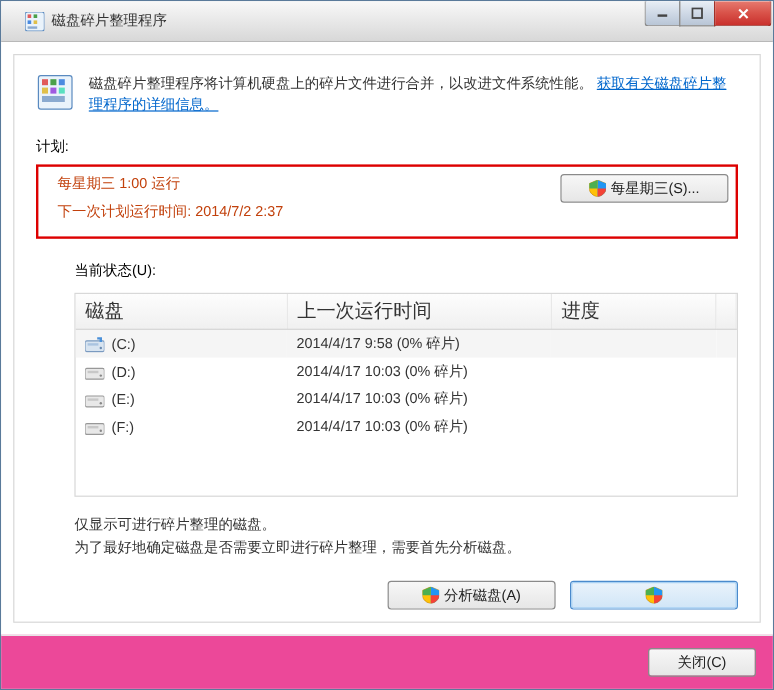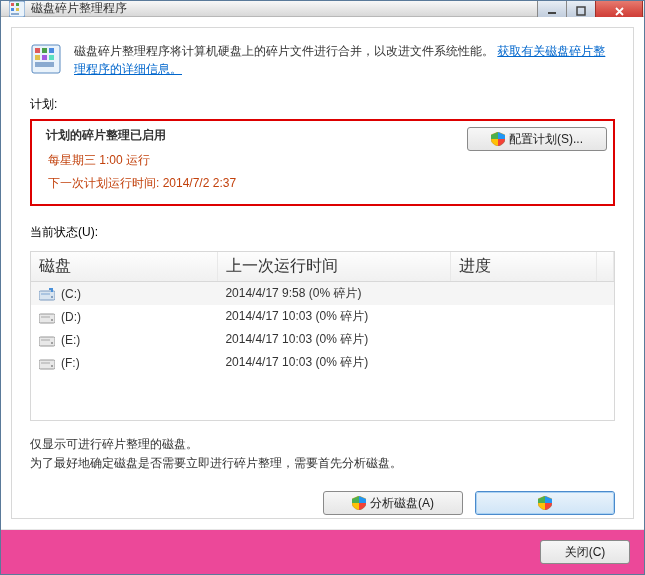--- a/index.html
+++ b/index.html
@@ -16,26 +16,26 @@
   .window {
     width: 645px;
     height: 575px;
     background: #fff;
     border: 1px solid #5a7a9a;
     box-shadow: 0 3px 12px rgba(0,0,0,0.3);
     display: flex;
     flex-direction: column;
   }
   .titlebar {
-    height: 16px;
+    height: 34px;
     background: linear-gradient(to bottom, #f8f8f8 0%, #e8e8e8 50%, #d8d8d8 100%);
     border-bottom: 1px solid #b8b8b8;
     display: flex;
     align-items: center;
-    padding-left: 8px;
+    padding-left: 20px;
   }
   .titlebar-icon {
     width: 16px;
     height: 16px;
     margin-right: 6px;
     display: inline-flex;
     align-items: center;
     justify-content: center;
   }
   .titlebar-title {
@@ -142,21 +142,21 @@
   .btn.primary {
     border-color: #4a8acc;
     background: linear-gradient(to bottom, #eaf3fb 0%, #d0e5f7 100%);
     outline: 1px solid #a9d1f3;
     outline-offset: -2px;
   }
   .shield-icon {
     width: 14px; height: 14px;
     display: inline-block;
   }
-  .status-section { margin-top: 16px; flex: 1; display: flex; flex-direction: column; }
+  .status-section { margin-top: 16px; flex: 1; display: flex; flex-direction: column; margin-left: 32px; }
   .table-wrap {
     border: 1px solid #d8d8d8;
     margin-top: 4px;
     height: 170px;
     overflow: auto;
     background: #fff;
   }
   table {
     width: 100%;
     border-collapse: collapse;
@@ -284,29 +284,28 @@
         <div class="intro-text">
           <span>磁盘碎片整理程序将计算机硬盘上的碎片文件进行合并，以改进文件系统性能。</span>
           <a>获取有关磁盘碎片整理程序的详细信息。</a>
         </div>
       </div>
 
       <div class="section-label">计划:</div>
 
       <div class="schedule-row">
         <div class="schedule-left">
-          <div class="schedule-title">计划的碎片整理已启用</div>
           <div class="schedule-line">每星期三   1:00 运行</div>
           <div class="schedule-line">下一次计划运行时间: 2014/7/2 2:37</div>
         </div>
         <button class="btn">
           <span class="shield-icon"><svg viewBox="0 0 14 14" width="14" height="14">
                 <use href="#svg-shield"></use>
               </svg></span>
-          <span>配置计划(S)...</span>
+          <span>每星期三(S)...</span>
         </button>
       </div>
 
       <div class="status-section">
         <div class="section-label">当前状态(U):</div>
         <div class="table-wrap">
           <table>
             <colgroup>
                 <col style="width:32%">
                 <col style="width:40%">

